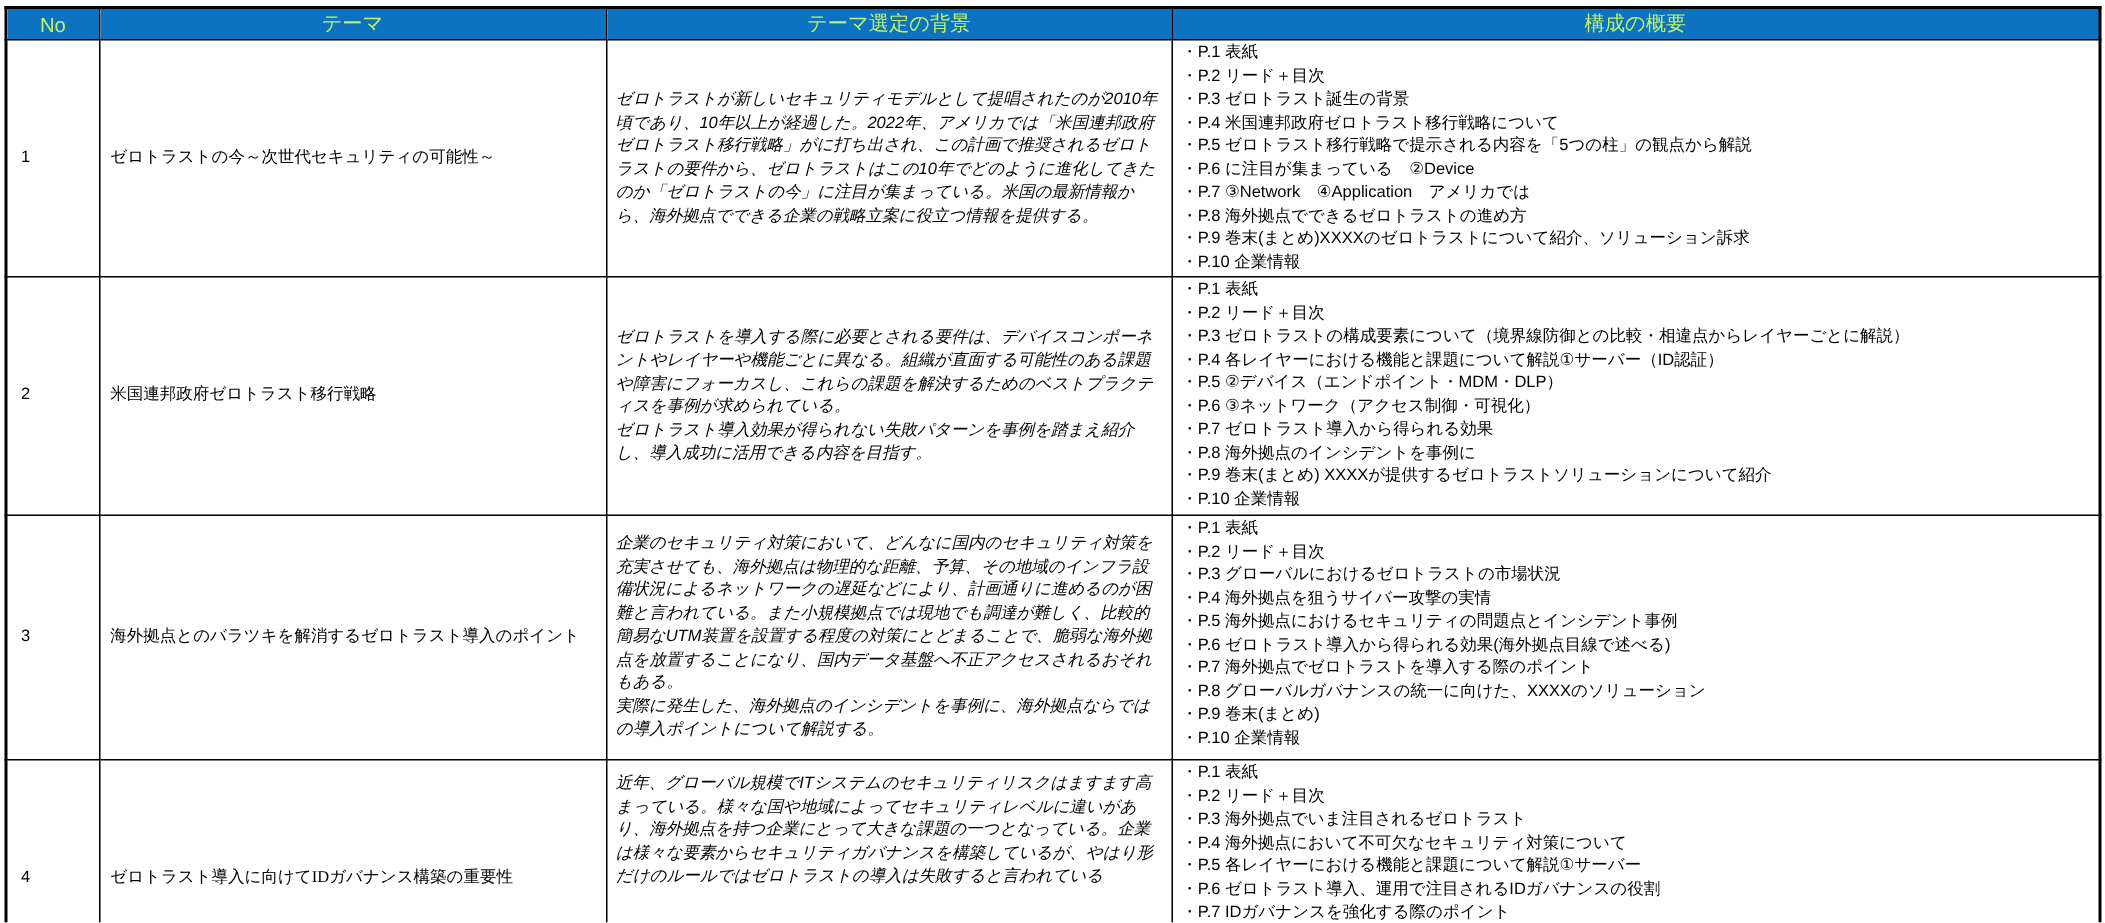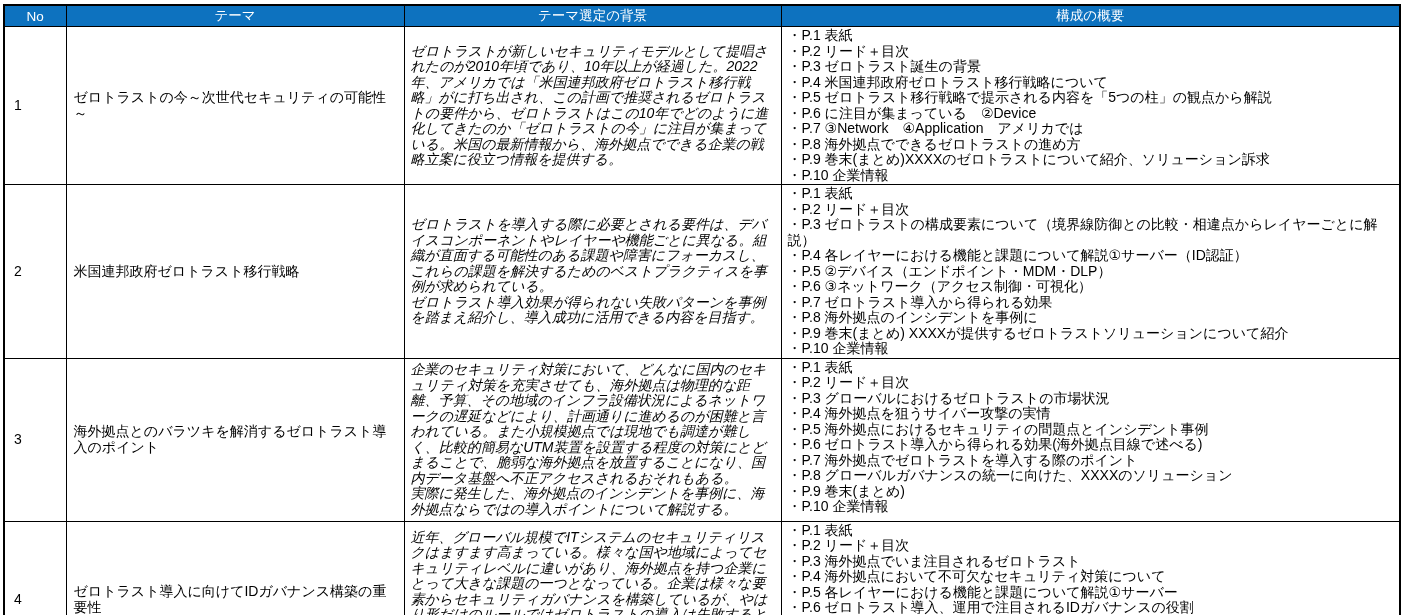--- a/index.html
+++ b/index.html
@@ -17,33 +17,33 @@
     border-collapse:collapse;
     table-layout:fixed;
     border:2px solid #000;
   }
   table.plan th, table.plan td{
     border:1.5px solid #000;
     overflow:hidden;
   }
   table.plan th{
     background:#0d72bf;
-    color:#ffffff;
+    color:#bef264;
     font-size:13.5px;
     font-weight:normal;
     text-align:center;
     padding:1px 4px;
   }
   table.plan td{
-    font-size:14px;
+    font-size:11px;
     line-height:15.5px;
     background:#ffffff;
   }
   .col-no{vertical-align:middle;text-align:left;padding:0 4px 0 9px;}
-  .col-theme{vertical-align:middle;padding:0 7px;}
+  .col-theme{vertical-align:middle;padding:0 7px;font-family:Liberation Serif, serif;}
   .col-bg{vertical-align:middle;padding:2px 4px 2px 6px;white-space:pre-wrap;font-style:italic;}
   .col-outline{vertical-align:top;padding:1px 6px 1px 6px;}
   tr.row-4 .col-bg{vertical-align:top;padding-top:8px;}
 </style>
 </head>
 <body>
 
 <div id="screen">
   <table class="plan">
     <colgroup>

